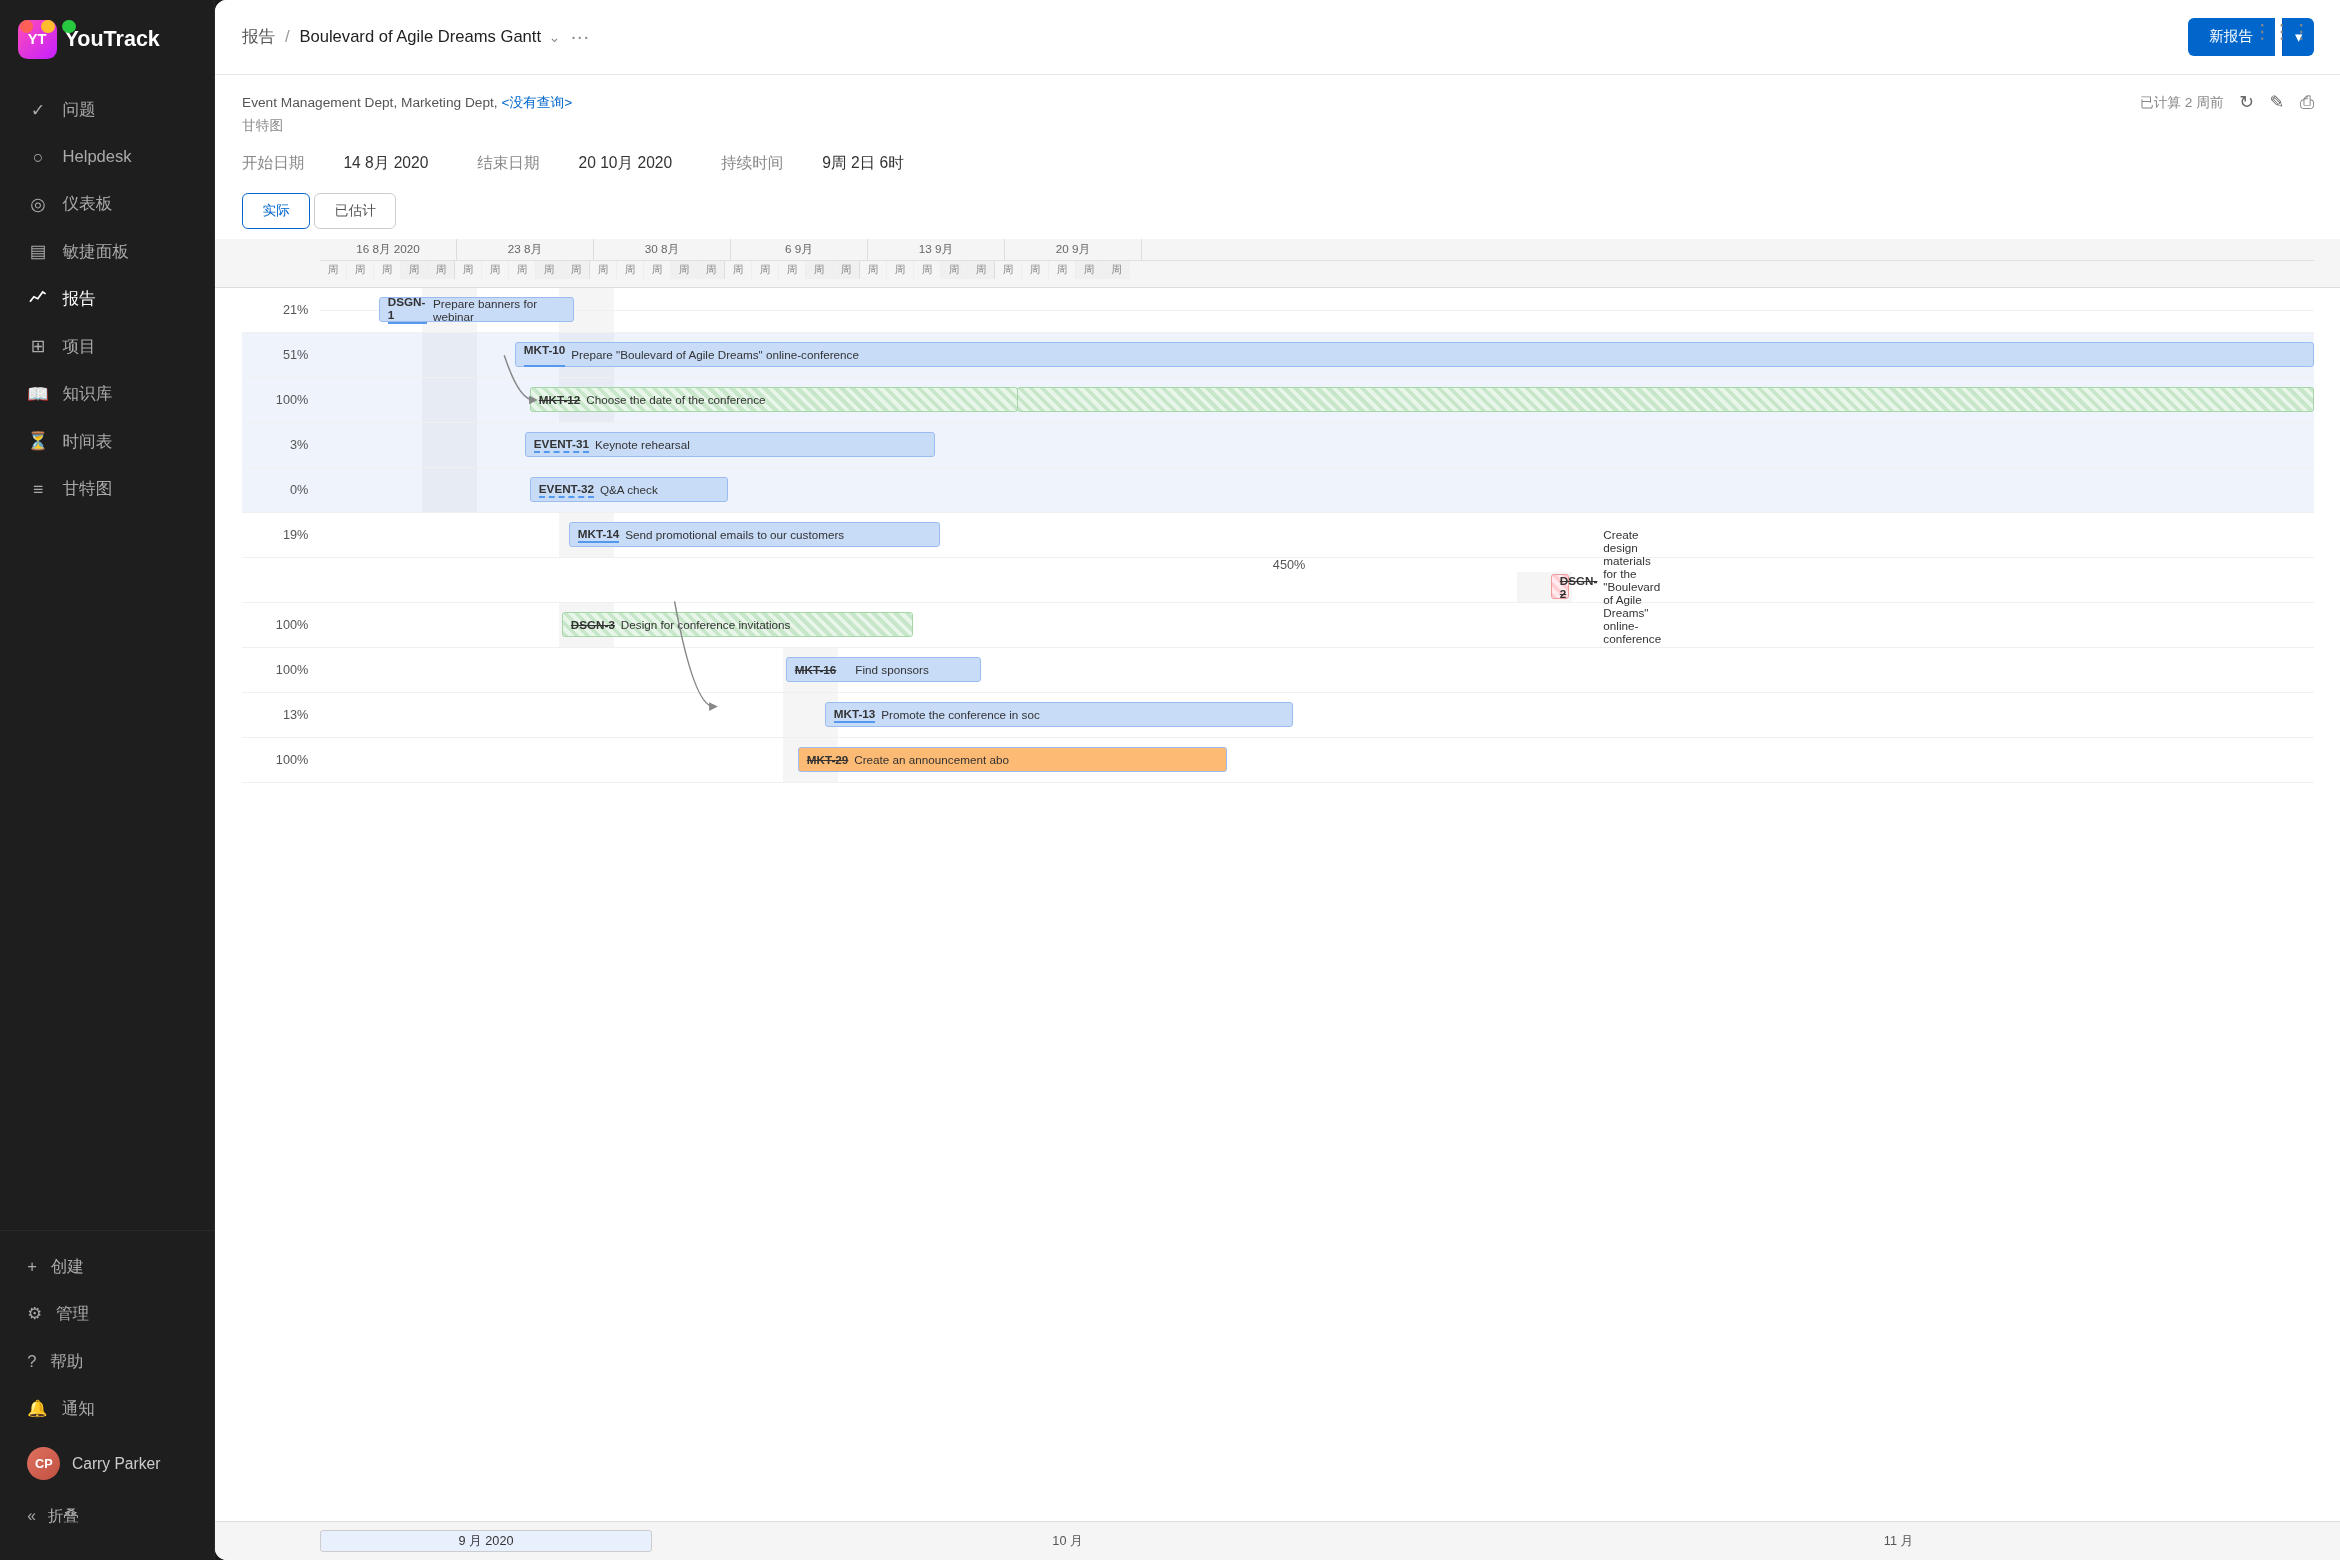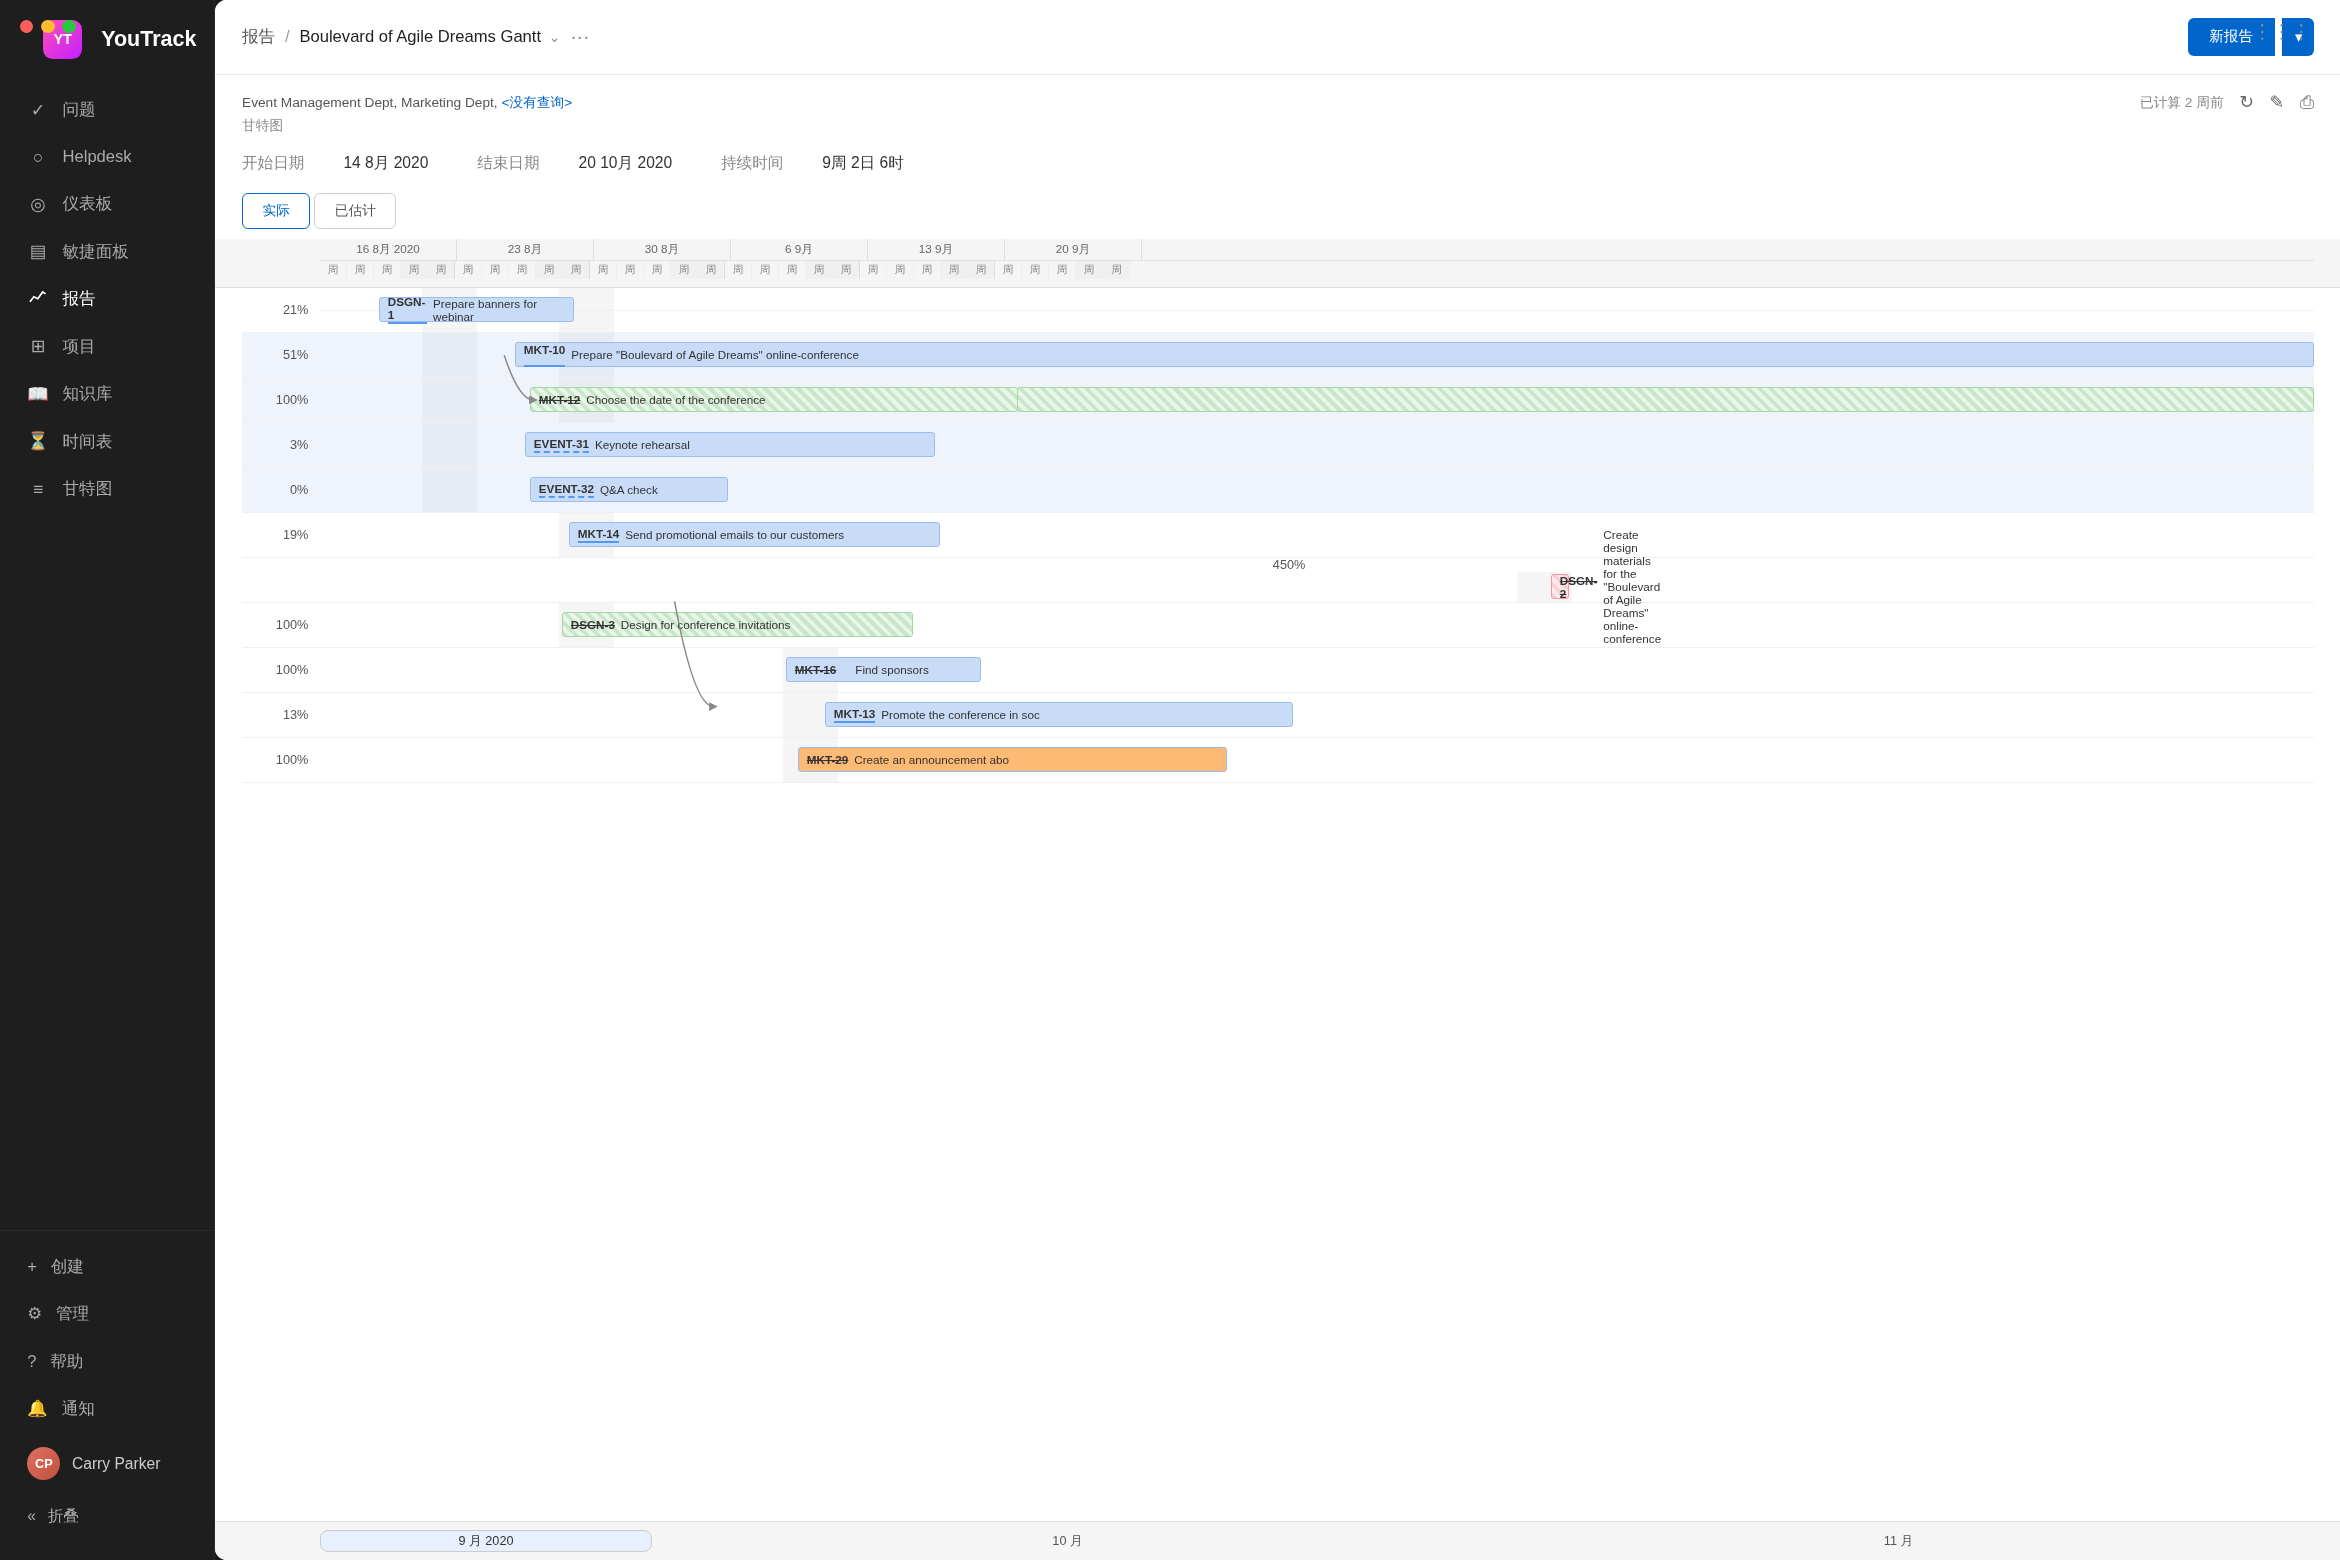--- a/index.html
+++ b/index.html
@@ -13,22 +13,21 @@
       display: flex;
       flex-direction: column;
       padding: 0;
       flex-shrink: 0;
       border-right: 1px solid #2a2a2a;
     }
     .sidebar-header {
       display: flex;
       align-items: center;
       padding: 19.5px 17.6px;
-      gap: 19px;
-      justify-content: flex-end;
+      gap: 8px;
     }
     .sidebar-logo {
       width: 39px; height: 39px;
       background: linear-gradient(135deg, #ff4db8, #c41fff);
       border-radius: 9.8px;
       display: flex; align-items: center; justify-content: center;
       font-weight: 900; color: white; font-size: 14.6px;
     }
     .sidebar-brand { color: white; font-size: 21.5px; font-weight: 600; }
 
@@ -582,21 +581,21 @@
             <path d="M0,0 L6,3 L0,6 Z" fill="#888"></path>
           </marker>
         </defs>
       </svg>
     </div>
 
     <div class="gantt-timeline">
       <div style="width:78px; flex-shrink:0;"></div>
       <div style="flex:1; display:flex; flex-direction:column; gap:3.9px;">
         <div style="display:flex; height:21.5px;">
-          <div style="width:332px; text-align:center; border:1px solid #ccc; border-radius:8px; background:#e8f0fe; font-size:12.7px; color:#333; display:flex; align-items:center; justify-content:center;">
+          <div style="width:332px; text-align:center; border:1px solid #ccc; border-radius:3px; background:#e8f0fe; font-size:12.7px; color:#333; display:flex; align-items:center; justify-content:center;">
             9 月 2020
           </div>
           <div style="flex:1; text-align:center; font-size:12.7px; color:#555; display:flex; align-items:center; justify-content:center;">10 月</div>
           <div style="flex:1; text-align:center; font-size:12.7px; color:#555; display:flex; align-items:center; justify-content:center;">11 月</div>
         </div>
       </div>
     </div>
 
   </div>
 

